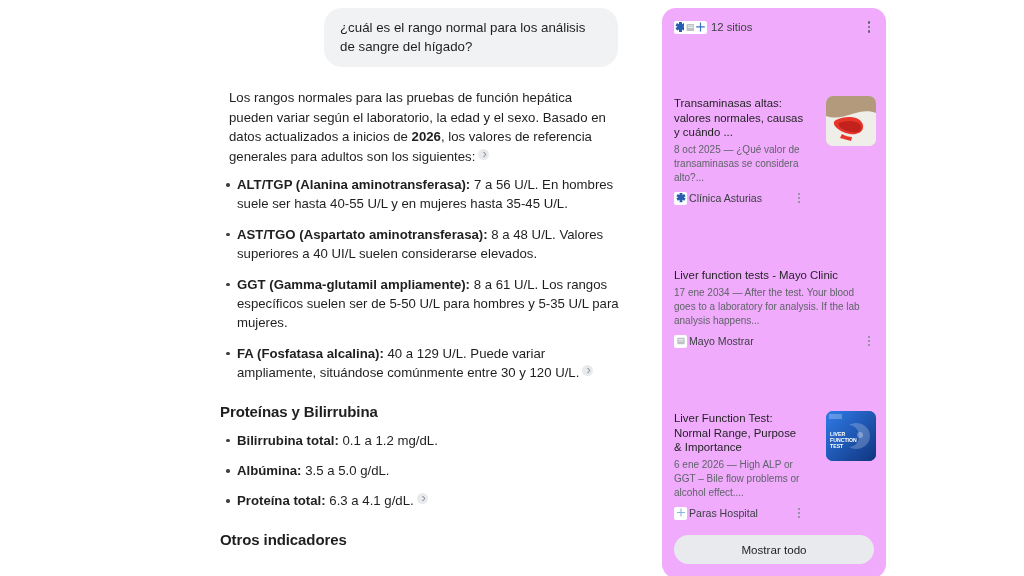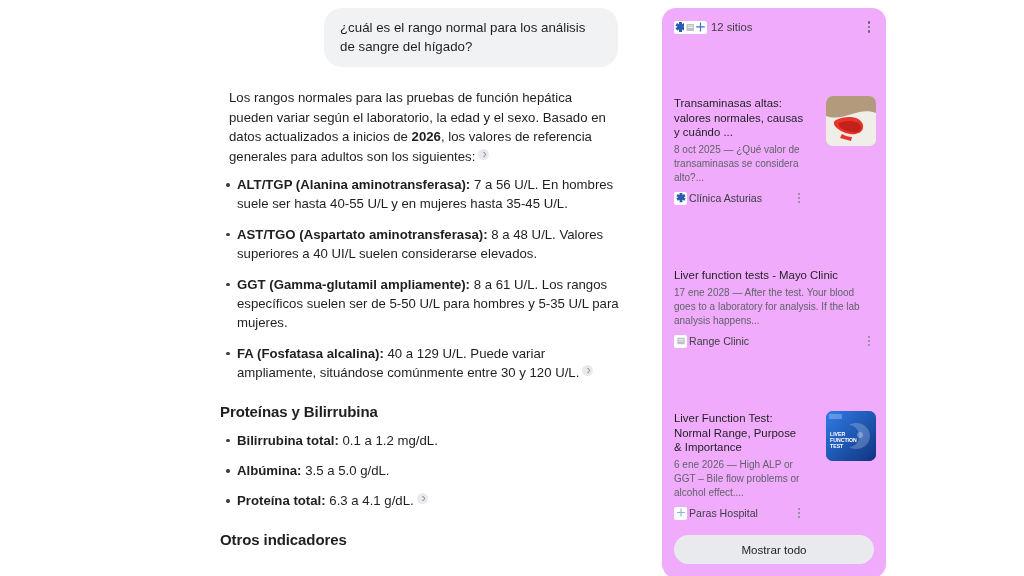--- a/index.html
+++ b/index.html
@@ -325,30 +325,30 @@
           <path d="M10 24c6-3 14-4 20-2 5 2 8 6 7 10-1 5-7 7-13 6-6-1-12-4-15-8-2-3-1-5 1-6z" fill="#e8352c"></path>
           <path d="M13 27c5-2 12-3 17-1 4 1 6 4 5 7-1 3-5 4-10 3-5-1-10-3-12-6-1-2 0-3 0-3z" fill="#c2211c"></path>
           <path d="M16 38c3 2 7 3 10 3l-1 4-11-3z" fill="#e8352c"></path>
         </svg>
       </div>
     </div>
 
     <div class="source-card">
       <div class="sc-main">
         <p class="sc-title">Liver function tests - Mayo Clinic</p>
-        <p class="sc-snippet">17 ene 2028 — After the test. Your blood goes to a laboratory for analysis. If the lab analysis happens...</p>
+        <p class="sc-snippet">17 ene 2034 — After the test. Your blood goes to a laboratory for analysis. If the lab analysis happens...</p>
         <div class="sc-source">
           <span class="fav">
             <svg width="12" height="12" viewBox="0 0 13 13">
               <rect x="2.5" y="3" width="8" height="7" rx="1" fill="#bdc1c6"></rect>
               <rect x="3.8" y="4.4" width="5.4" height="0.9" fill="#f1f3f4"></rect>
               <rect x="3.8" y="6.1" width="5.4" height="0.9" fill="#f1f3f4"></rect>
             </svg>
           </span>
-          <span class="sc-source-name">Range Clinic</span>
+          <span class="sc-source-name">Mayo Mostrar</span>
           <div class="kebab small">
             <i></i>
               <i></i>
               <i></i>
           </div>
         </div>
       </div>
     </div>
 
     <div class="source-card">

